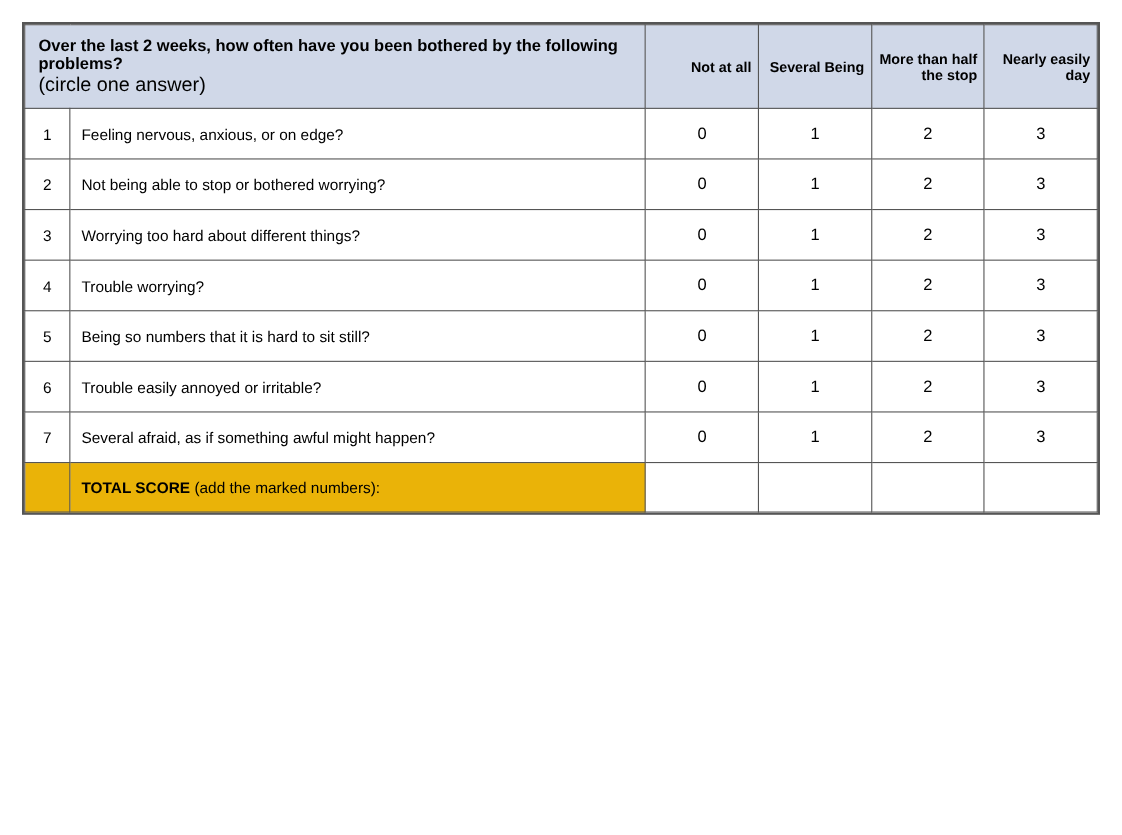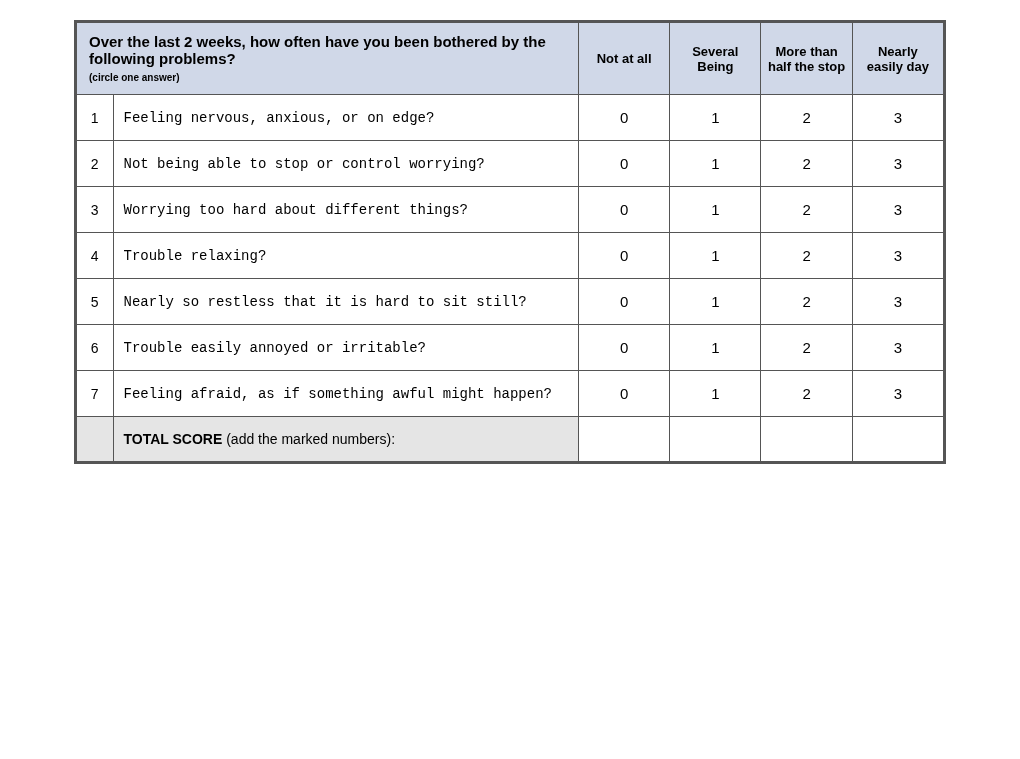--- a/index.html
+++ b/index.html
@@ -10,30 +10,30 @@
     body {
       background: #fff;
       font-family: Arial, sans-serif;
       font-size: 14px;
       display: flex;
       justify-content: center;
       align-items: flex-start;
       padding: 20px;
     }
     .table-container {
-      width: 872px;
+      width: 980px;
       border: 2px solid #555;
     }
     table {
       width: 100%;
       border-collapse: collapse;
     }
     thead tr th {
       border: 1px solid #555;
-      text-align: center;
+      text-align: right;
       vertical-align: middle;
       padding: 8px 6px;
       font-size: 14px;
       font-weight: bold;
     }
     thead tr th.main-header {
       background-color: #d0d8e8;
       text-align: left;
       font-size: 15px;
       padding: 10px 12px;
@@ -52,40 +52,39 @@
     }
     tbody tr td.question-num {
       width: 4%;
       font-size: 14px;
       font-weight: normal;
     }
     tbody tr td.question-text {
       text-align: left;
       width: 51%;
       font-size: 14px;
-      font-family: Liberation Mono, monospace;
     }
     tbody tr td.score-cell {
       width: 10%;
       font-size: 15px;
     }
     .total-row td {
-      background-color: #e5e5e5;
+      background-color: #eab308;
       padding: 14px 10px;
     }
     .total-row td.total-label {
       text-align: left;
       font-size: 14px;
     }
     .total-row td.total-score-cell {
       background-color: #fff;
     }
     .sub-header {
-      font-weight: bold;
-      font-size: 10px;
+      font-weight: normal;
+      font-size: 18px;
     }
   </style>
 </head>
 <body>
 
 <div class="table-container">
   <table>
     <thead>
       <tr>
         <th class="main-header" colspan="2">
@@ -102,61 +101,61 @@
     <tr>
       <td class="question-num">1</td>
       <td class="question-text">Feeling nervous, anxious, or on edge?</td>
       <td class="score-cell">0</td>
       <td class="score-cell">1</td>
       <td class="score-cell">2</td>
       <td class="score-cell">3</td>
     </tr>
         <tr>
       <td class="question-num">2</td>
-      <td class="question-text">Not being able to stop or control worrying?</td>
+      <td class="question-text">Not being able to stop or bothered worrying?</td>
       <td class="score-cell">0</td>
       <td class="score-cell">1</td>
       <td class="score-cell">2</td>
       <td class="score-cell">3</td>
     </tr>
         <tr>
       <td class="question-num">3</td>
       <td class="question-text">Worrying too hard about different things?</td>
       <td class="score-cell">0</td>
       <td class="score-cell">1</td>
       <td class="score-cell">2</td>
       <td class="score-cell">3</td>
     </tr>
         <tr>
       <td class="question-num">4</td>
-      <td class="question-text">Trouble relaxing?</td>
+      <td class="question-text">Trouble worrying?</td>
       <td class="score-cell">0</td>
       <td class="score-cell">1</td>
       <td class="score-cell">2</td>
       <td class="score-cell">3</td>
     </tr>
         <tr>
       <td class="question-num">5</td>
-      <td class="question-text">Nearly so restless that it is hard to sit still?</td>
+      <td class="question-text">Being so numbers that it is hard to sit still?</td>
       <td class="score-cell">0</td>
       <td class="score-cell">1</td>
       <td class="score-cell">2</td>
       <td class="score-cell">3</td>
     </tr>
         <tr>
       <td class="question-num">6</td>
       <td class="question-text">Trouble easily annoyed or irritable?</td>
       <td class="score-cell">0</td>
       <td class="score-cell">1</td>
       <td class="score-cell">2</td>
       <td class="score-cell">3</td>
     </tr>
         <tr>
       <td class="question-num">7</td>
-      <td class="question-text">Feeling afraid, as if something awful might happen?</td>
+      <td class="question-text">Several afraid, as if something awful might happen?</td>
       <td class="score-cell">0</td>
       <td class="score-cell">1</td>
       <td class="score-cell">2</td>
       <td class="score-cell">3</td>
     </tr>
         <tr class="total-row">
     <td></td>
     <td class="total-label"><strong>TOTAL SCORE</strong> (add the marked numbers):</td>
     <td class="total-score-cell"></td>
     <td class="total-score-cell"></td>

